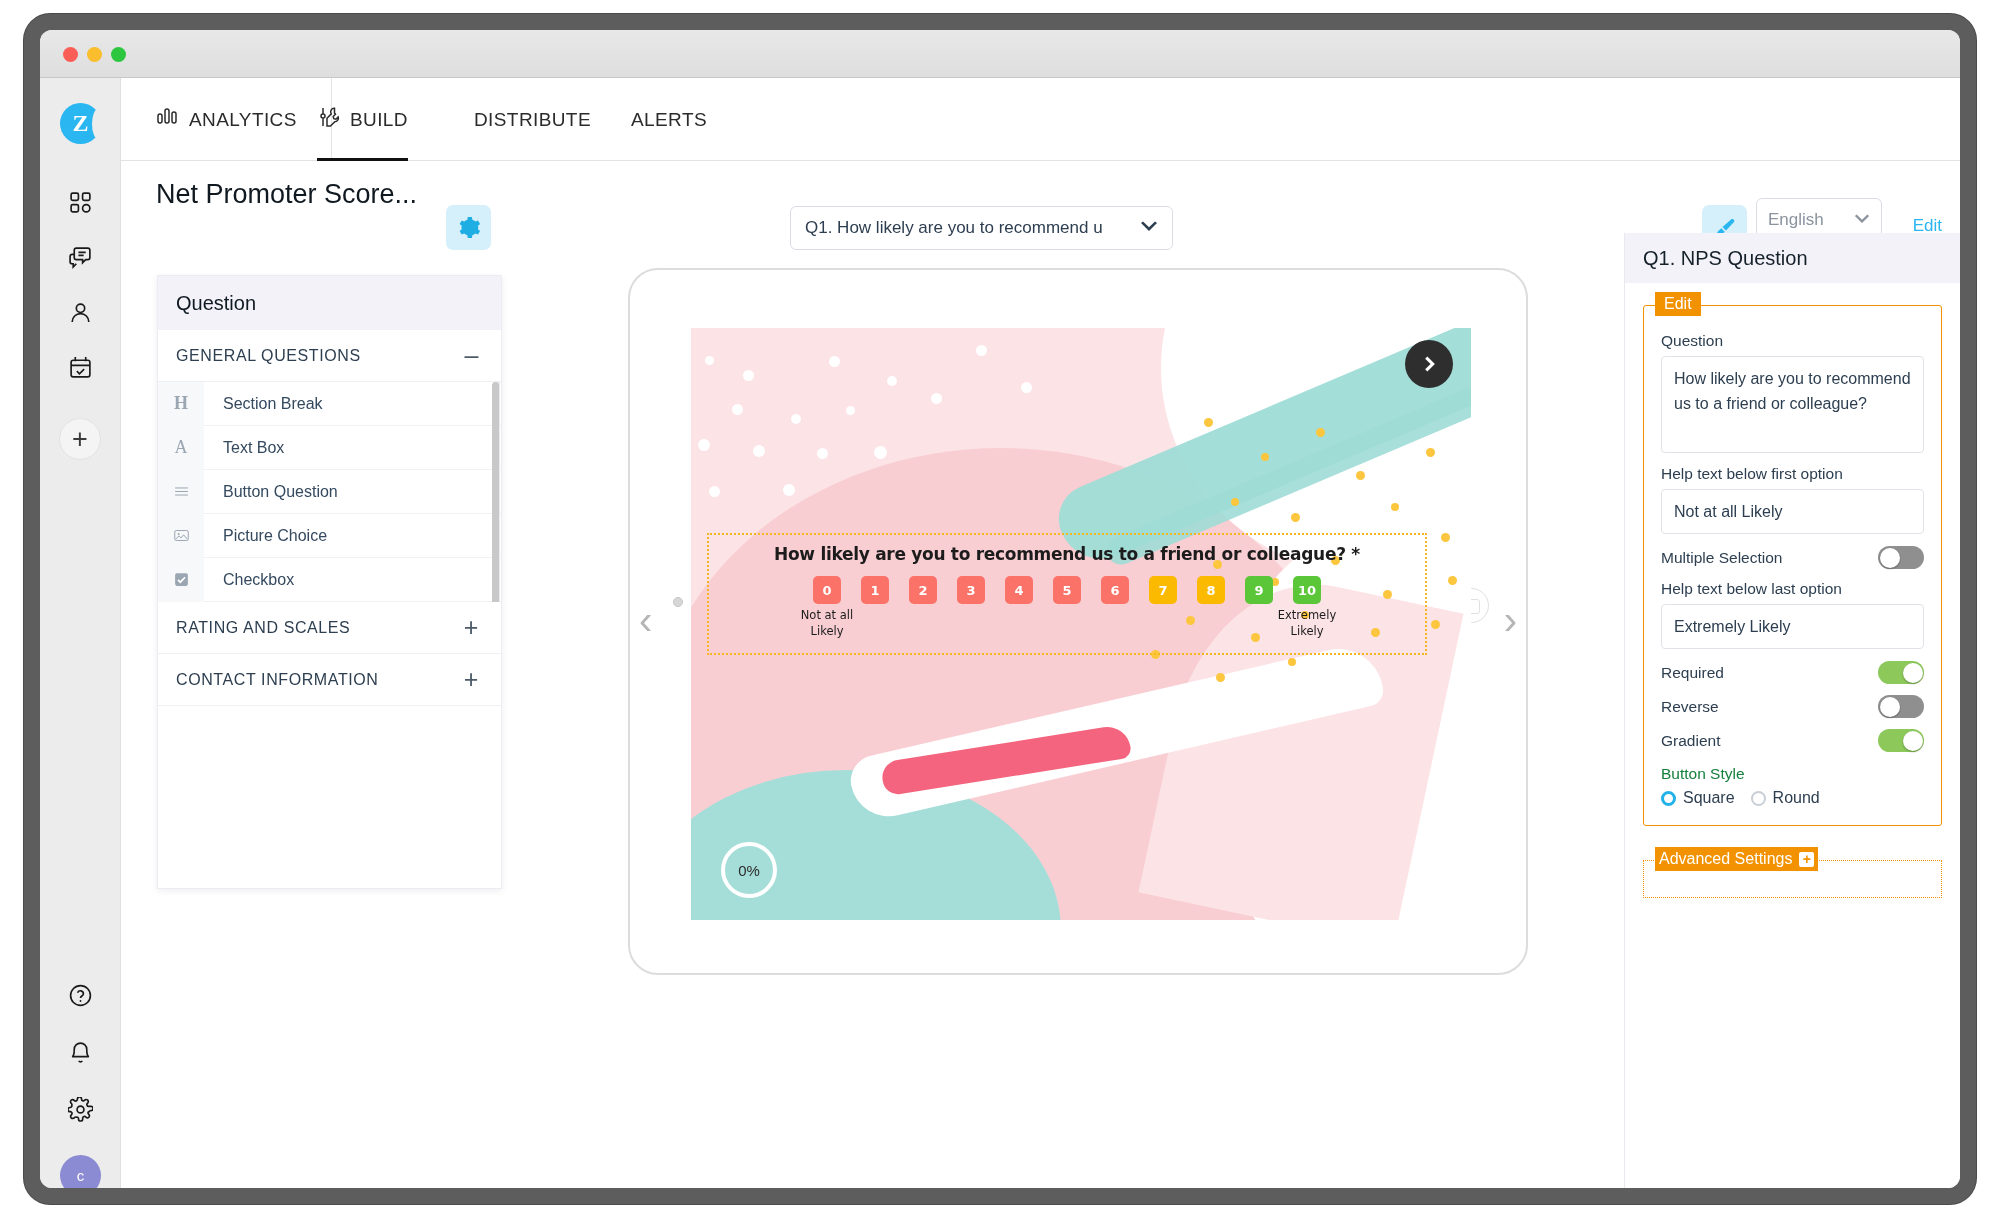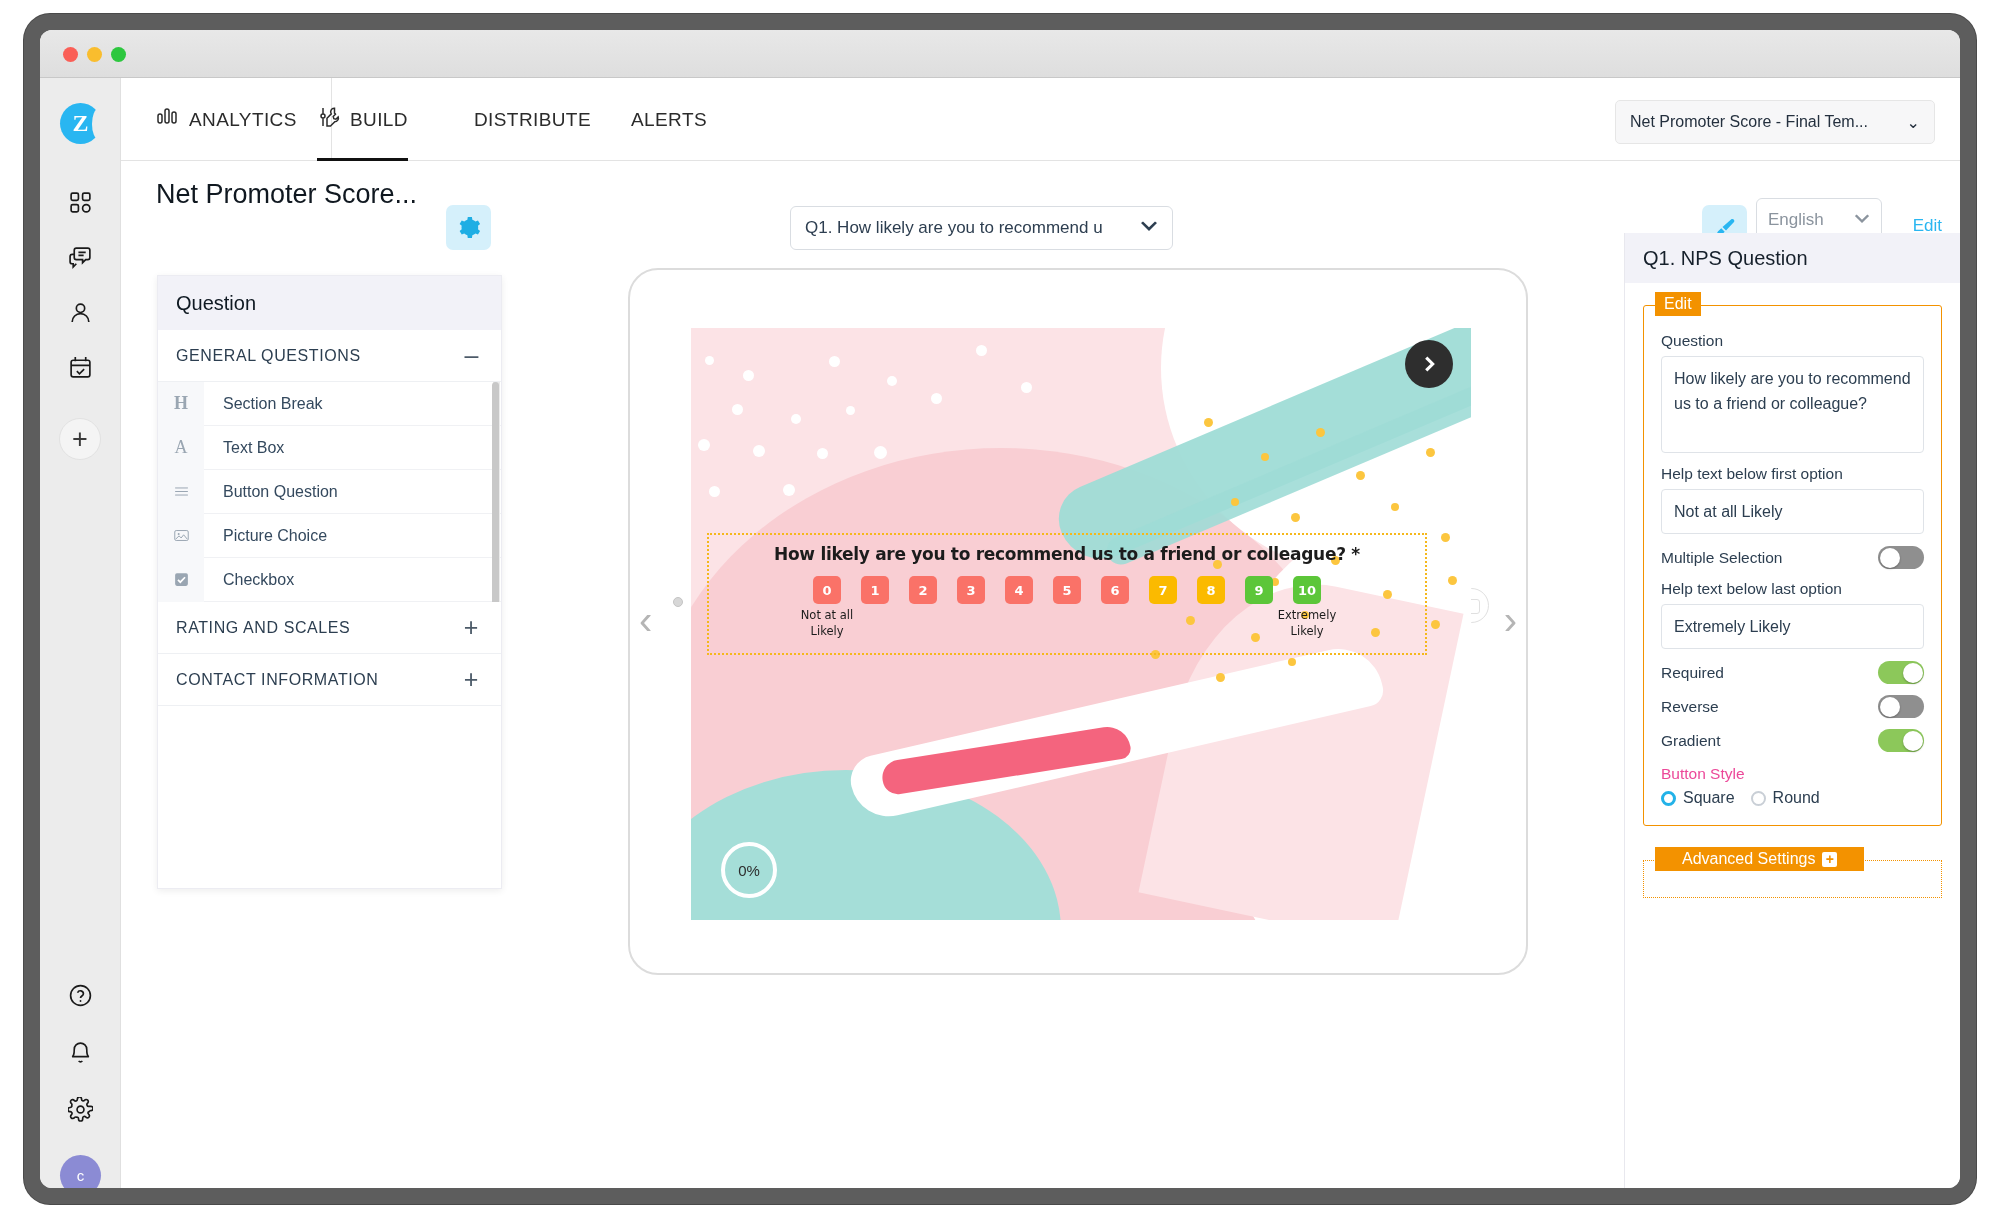--- a/index.html
+++ b/index.html
@@ -412,37 +412,37 @@
   .switch.off { background: #8f8f8f; }
   .switch.on  { background: #8cc85a; }
   .switch .knob {
     position: absolute; top: 1.5px; width: 20px; height: 20px;
     border-radius: 50%; background: #fff;
     box-shadow: 0 1px 2px rgba(0,0,0,.3);
   }
   .switch.off .knob { left: 1.5px; }
   .switch.on  .knob { right: 1.5px; }
 
-  #button-style-label { font-size: 15.5px; color: #ec4899; margin: 13px 0 6px; }
+  #button-style-label { font-size: 15.5px; color: #15803d; margin: 13px 0 6px; }
   #radio-row { display: flex; align-items: center; gap: 16px; }
   .radio-opt { display: flex; align-items: center; gap: 7px; cursor: pointer; font-size: 16px; color: #2c3e50; }
   .radio-mark {
     width: 15px; height: 15px; border-radius: 50%;
     border: 2px solid #c9cfd6; background: #fff;
   }
   .radio-opt.selected .radio-mark { border-color: #23b2e8; border-width: 3px; }
 
   #advanced-box {
     position: relative; margin: 34px 18px 0 18px;
     border: 1px dotted #f39200; height: 38px;
   }
   #advanced-legend {
     position: absolute; left: 11px; top: -14px;
     background: #f39200; color: #fff;
-    font-size: 16px; padding: 3px 27px;
+    font-size: 16px; padding: 3px 4px;
     display: flex; align-items: center; gap: 7px;
     cursor: pointer;
   }
   .plus-sq {
     display: inline-flex; width: 15px; height: 15px;
     background: #fff; color: #f39200;
     align-items: center; justify-content: center;
     font-size: 14px; font-weight: bold; line-height: 1;
     border-radius: 2px;
   }
@@ -533,24 +533,20 @@
         </span>
         <span>BUILD</span>
       </div>
       <div class="nav-tab" id="tab-distribute">
         <span>DISTRIBUTE</span>
       </div>
       <div class="nav-tab" id="tab-alerts">
         <span>ALERTS</span>
       </div>
 
-      <div id="survey-picker">
-        <span>Net Promoter Score - Final Tem...</span>
-        <span>⌄</span>
-      </div>
     </div>
 
     <div id="subbar">
       <div id="survey-title">Net Promoter Score...</div>
     </div>
 
     <div id="settings-gear-btn">
       <svg viewBox="0 0 24 24">
           <path d="M12 8.5a3.5 3.5 0 100 7 3.5 3.5 0 000-7zm9.3 3.5c0-.6-.1-1.2-.2-1.7l2-1.6-2-3.4-2.4 1a7.5 7.5 0 00-3-1.7L15.3 2h-4l-.4 2.6c-1.1.3-2.1.9-3 1.7l-2.4-1-2 3.4 2 1.6c-.1.5-.2 1.1-.2 1.7s.1 1.2.2 1.7l-2 1.6 2 3.4 2.4-1c.9.8 1.9 1.4 3 1.7l.4 2.6h4l.4-2.6c1.1-.3 2.1-.9 3-1.7l2.4 1 2-3.4-2-1.6c.1-.5.2-1.1.2-1.7z"></path>
         </svg>

